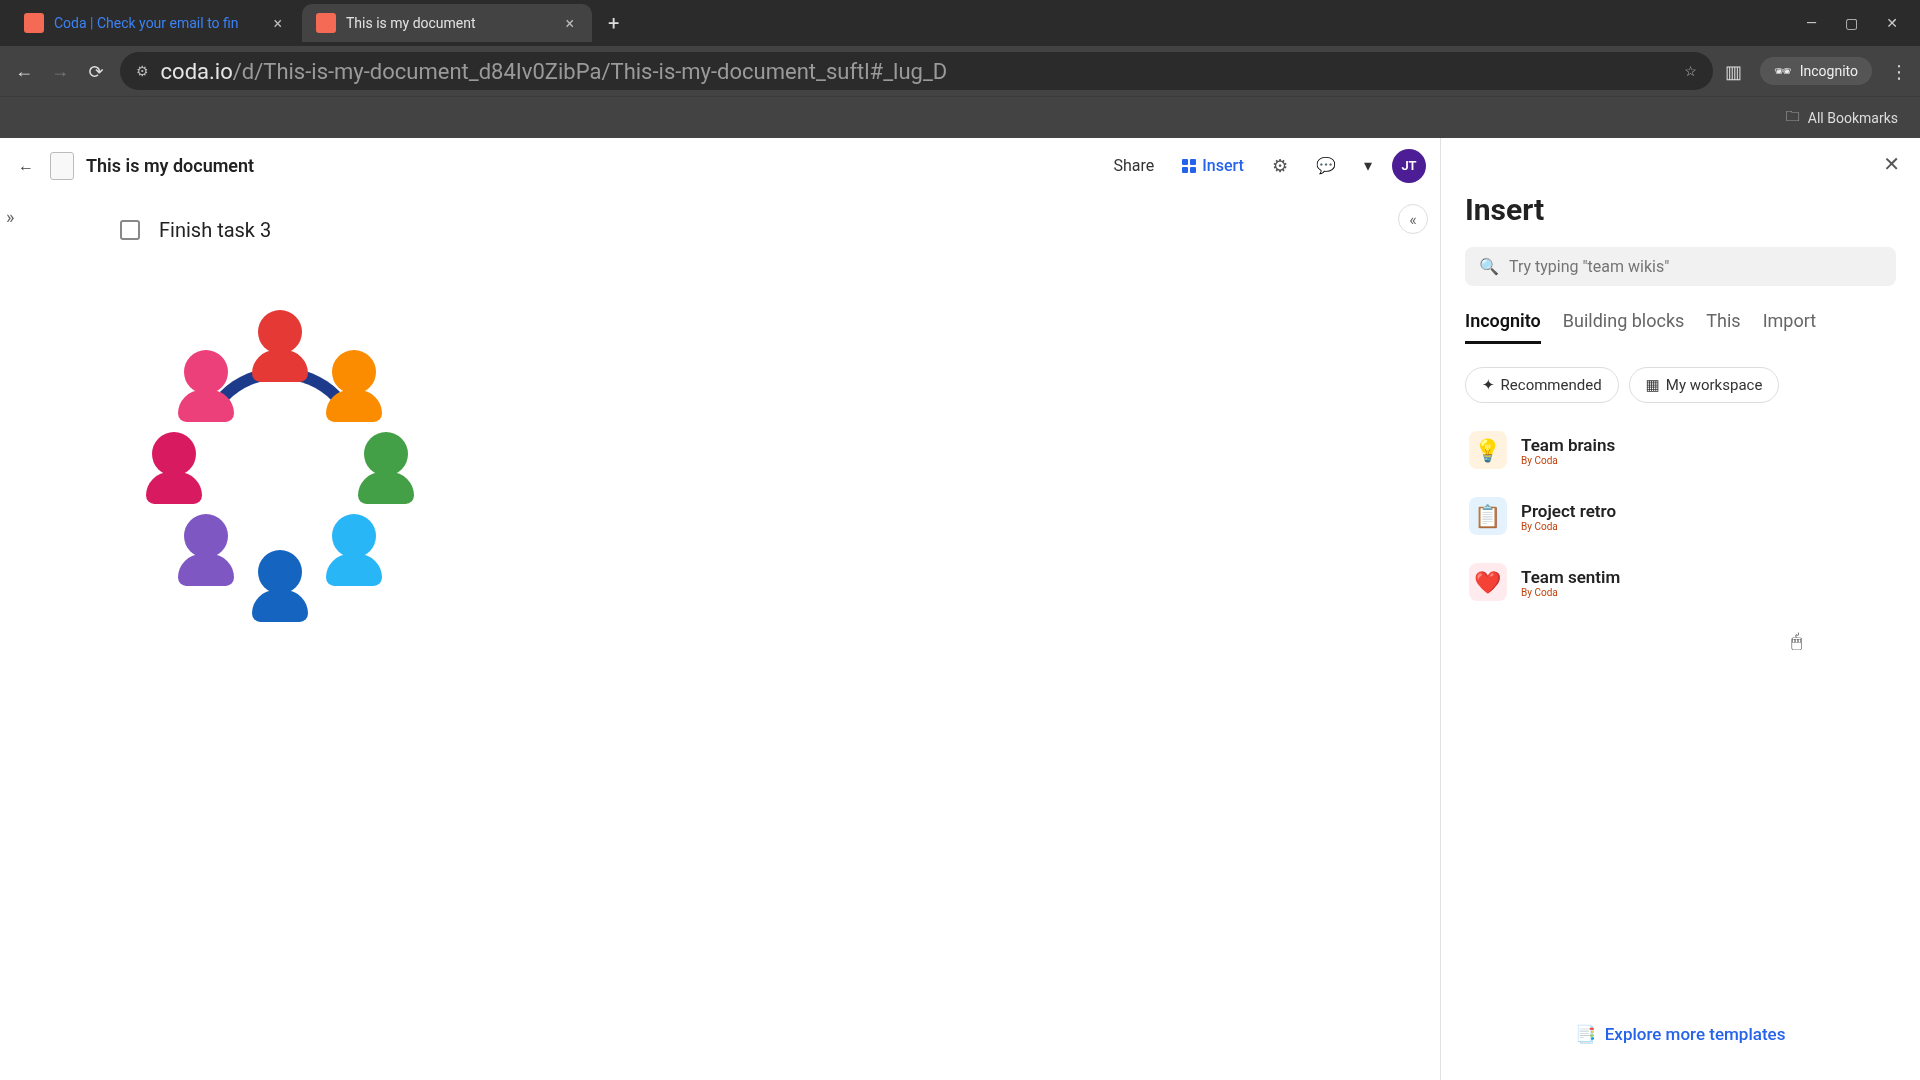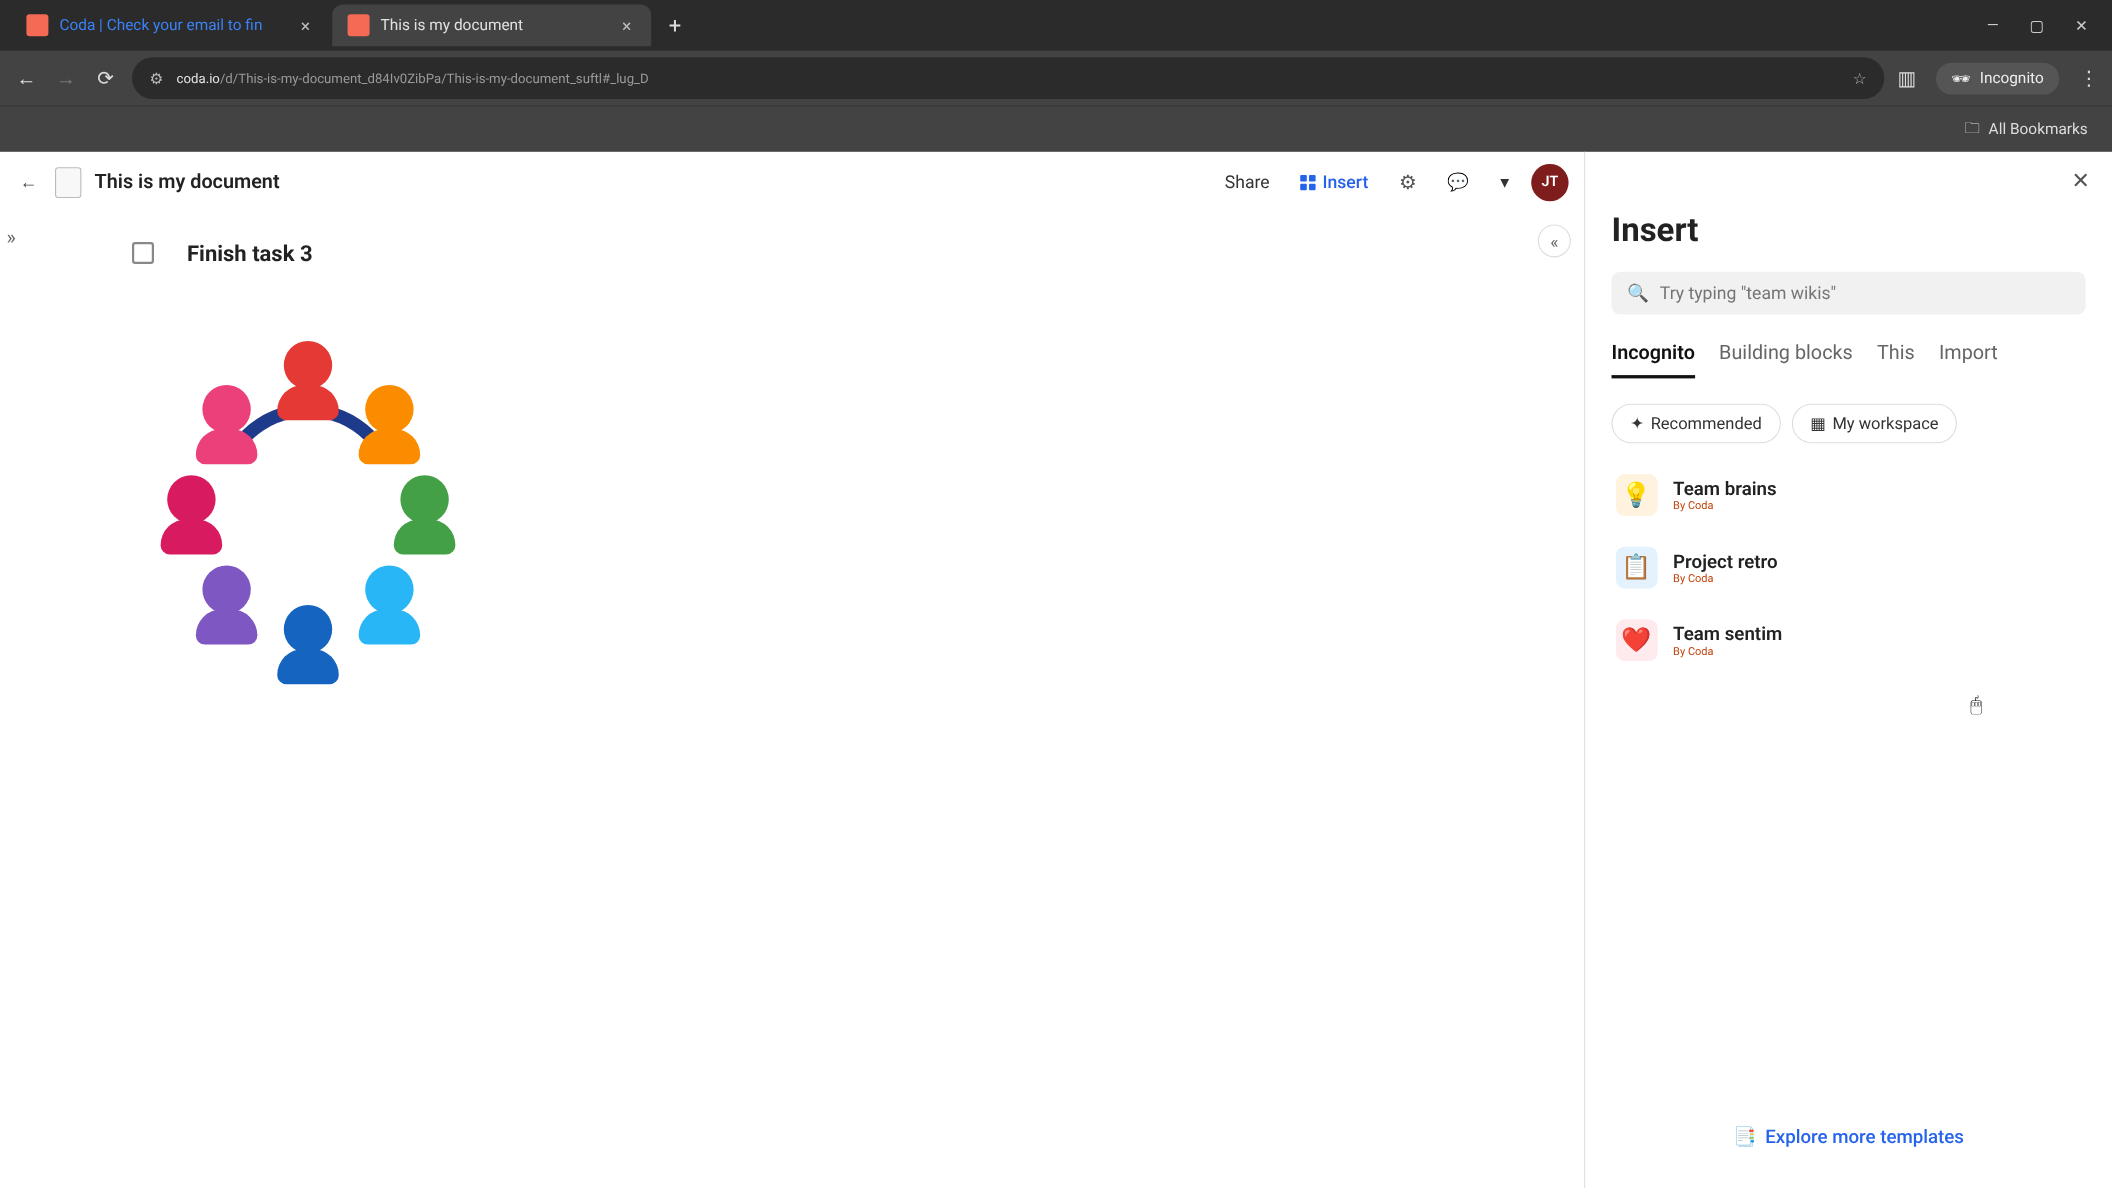--- a/index.html
+++ b/index.html
@@ -16,46 +16,46 @@
 .tab-close { color: #bbb; font-size: 16px; padding: 0 4px; cursor: pointer; }
 .new-tab { color: #ddd; font-size: 20px; padding: 0 14px; cursor: pointer; }
 .window-controls { margin-left: auto; display: flex; gap: 28px; padding-right: 22px; color: #ccc; }
 .wc { font-size: 14px; cursor: pointer; }
 
 .addr-row { display: flex; align-items: center; height: 50px; background: #434343; padding: 0 12px; gap: 12px; }
 .nav-btn { color: #ddd; font-size: 18px; cursor: pointer; width: 24px; text-align: center; }
 .nav-btn.disabled { color: #777; }
 .addr-bar { flex: 1; display: flex; align-items: center; background: #2b2b2b; border-radius: 24px; height: 38px; padding: 0 16px; gap: 12px; }
 .addr-icon { color: #bbb; font-size: 14px; }
-.addr-text { color: #e5e5e5; font-size: 12px; flex: 1; }
+.addr-text { color: #e5e5e5; font-size: 22px; flex: 1; }
 .addr-text .muted { color: #9a9a9a; }
 .right-icons { display: flex; align-items: center; gap: 18px; color: #ddd; font-size: 18px; }
 .incognito-chip { display: flex; align-items: center; gap: 8px; background: #555; border-radius: 20px; padding: 6px 14px; color: #eee; font-size: 14px; }
 
 .bm-row { display: flex; justify-content: flex-end; align-items: center; height: 42px; background: #434343; padding-right: 22px; color: #ddd; font-size: 14px; gap: 8px; border-top: 1px solid #3a3a3a; }
 
 
 .app { display: flex; height: calc(1080px - 138px); background: #fff; }
 .doc-area { flex: 1; display: flex; flex-direction: column; position: relative; }
 .doc-header { display: flex; align-items: center; height: 56px; padding: 0 14px; gap: 12px; border-bottom: 1px solid transparent; }
 .back-btn { width: 24px; height: 24px; display: flex; align-items: center; justify-content: center; color: #444; cursor: pointer; }
 .doc-icon { width: 24px; height: 28px; border: 1px solid #bbb; border-radius: 3px; background: #f8f8f8; }
 .doc-title { font-size: 18px; font-weight: 600; color: #222; }
 .header-spacer { flex: 1; }
 .hdr-btn { display: flex; align-items: center; gap: 6px; font-size: 16px; color: #333; cursor: pointer; padding: 6px 8px; }
 .hdr-btn.insert { color: #2563eb; font-weight: 500; }
 .grid-icon { display: inline-grid; grid-template-columns: 6px 6px; grid-template-rows: 6px 6px; gap: 2px; }
 .grid-icon span { background: #2563eb; border-radius: 1px; }
-.avatar { width: 34px; height: 34px; border-radius: 50%; background: #7f1d1d; color: #fff; display: flex; align-items: center; justify-content: center; font-size: 13px; font-weight: 600; }
+.avatar { width: 34px; height: 34px; border-radius: 50%; background: #4c1d95; color: #fff; display: flex; align-items: center; justify-content: center; font-size: 13px; font-weight: 600; }
 .gear { font-size: 18px; color: #555; }
 
 .doc-body { flex: 1; position: relative; padding: 24px 0 0 120px; }
 .expand-btn { position: absolute; left: 6px; top: 12px; width: 24px; height: 24px; color: #666; cursor: pointer; font-size: 18px; }
 .collapse-btn { position: absolute; right: 12px; top: 10px; width: 30px; height: 30px; border-radius: 50%; border: 1px solid #ddd; background: #fff; color: #666; display: flex; align-items: center; justify-content: center; cursor: pointer; font-size: 16px; }
-.checkbox-row { display: flex; align-items: center; gap: 30px; font-weight: bold; }
+.checkbox-row { display: flex; align-items: center; gap: 19px; }
 .checkbox { width: 20px; height: 20px; border: 2px solid #888; border-radius: 3px; }
 .task-text { font-size: 20px; color: #222; }
 .team-image { margin-top: 60px; width: 320px; height: 300px; position: relative; }
 
 
 .ring { position: absolute; left: 50%; top: 50%; width: 170px; height: 170px; border: 12px solid transparent; border-top-color: #1e3a8a; border-radius: 50%; transform: translate(-50%,-50%); }
 .person { position: absolute; width: 44px; height: 44px; border-radius: 50%; }
 .person::after { content: ""; position: absolute; left: 50%; top: 40px; width: 56px; height: 32px; border-radius: 28px 28px 10px 10px; transform: translateX(-50%); background: inherit; }
 .p1 { background: #e53935; left: 138px; top: 8px; }
 .p2 { background: #fb8c00; left: 212px; top: 48px; }

